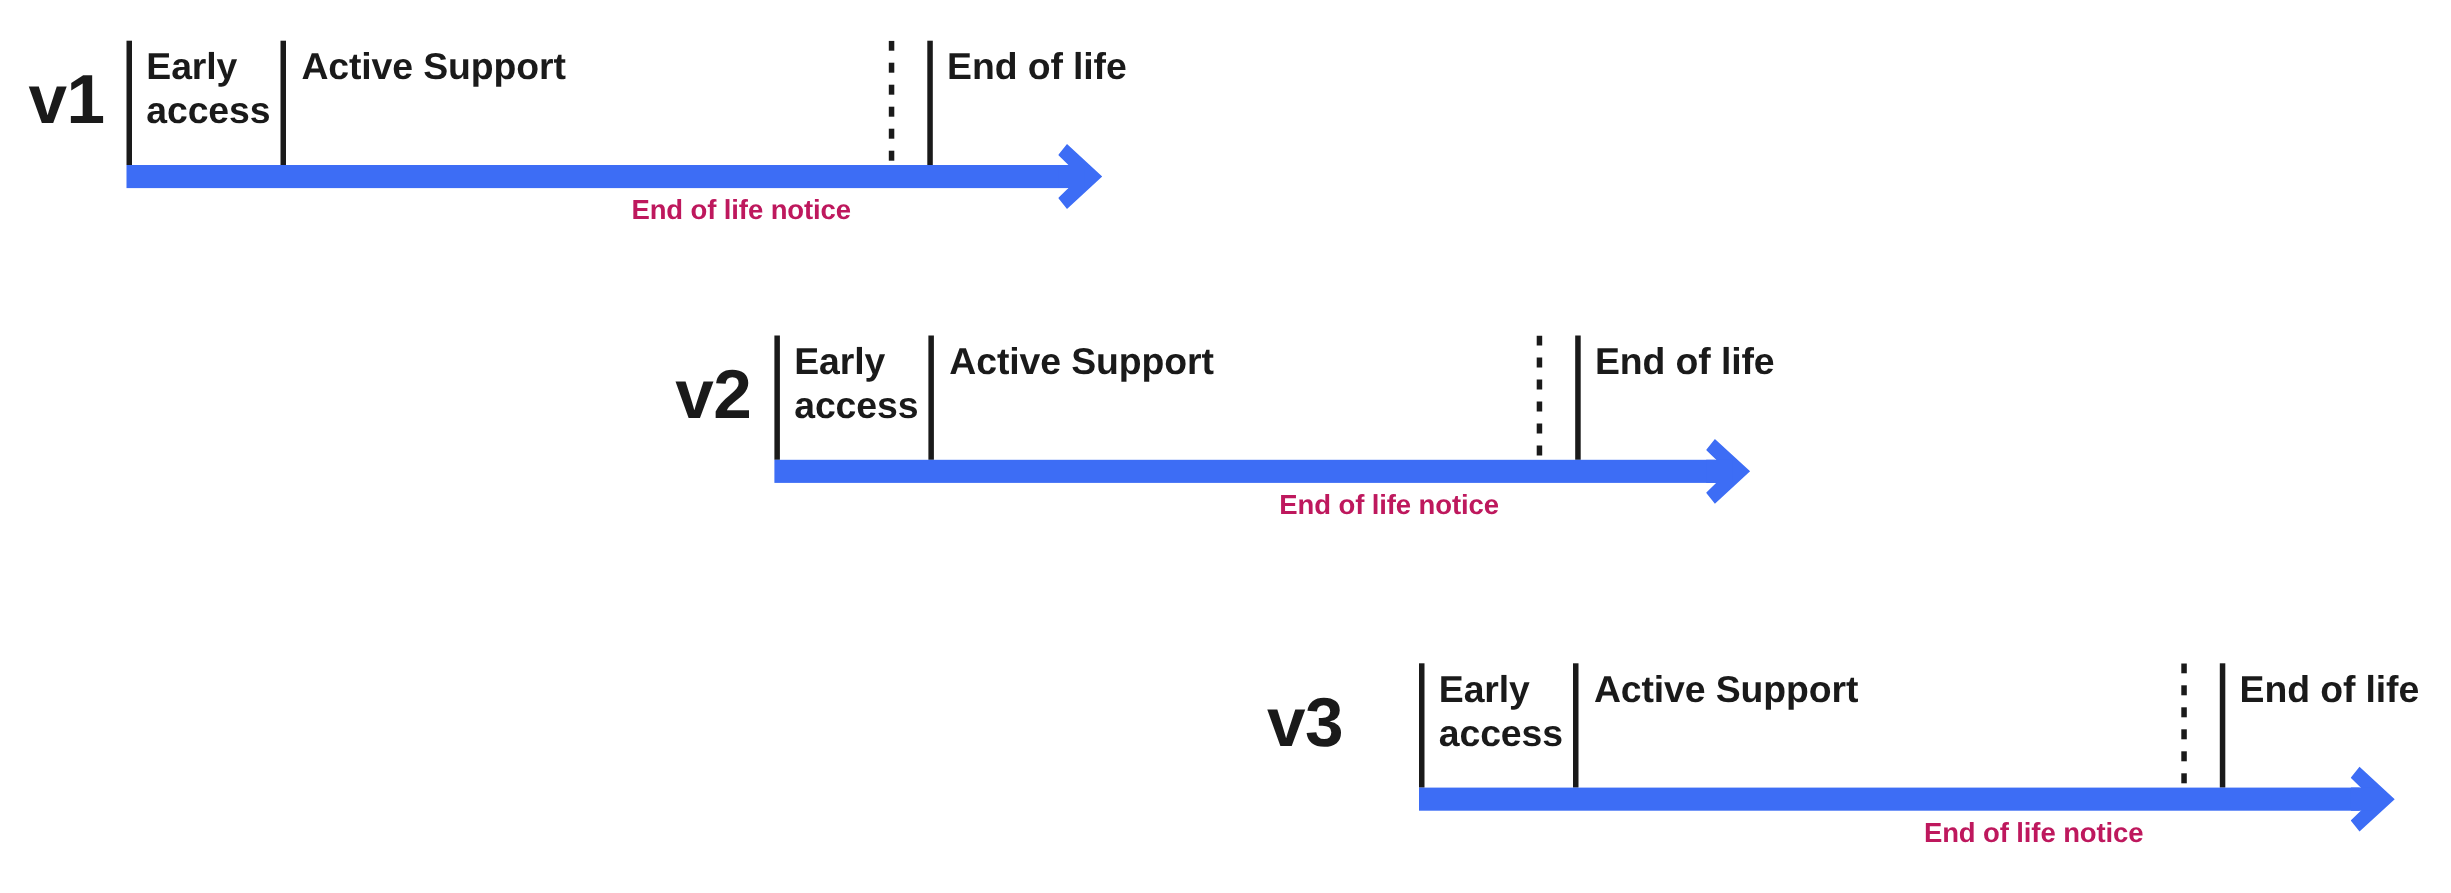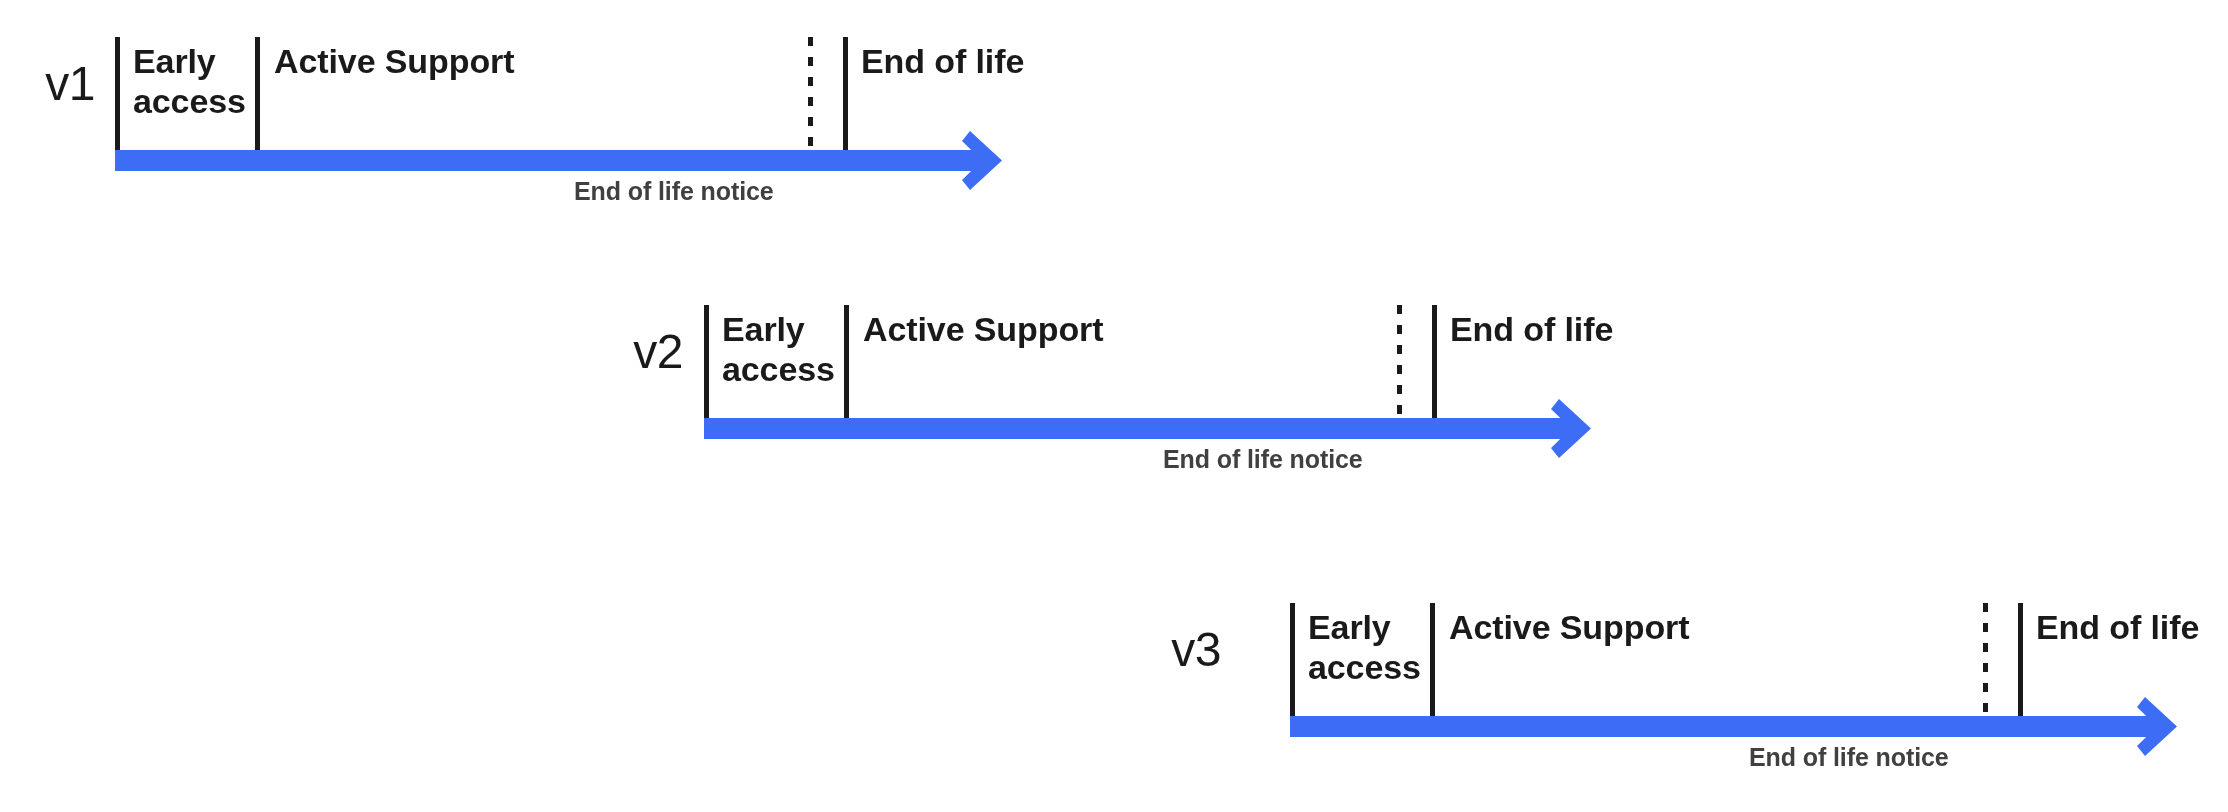--- a/index.html
+++ b/index.html
@@ -21,22 +21,22 @@
   }
 
   
   .lifecycle-row {
     position: absolute;
   }
 
   
   .version-label {
     position: absolute;
-    font-size: 48px;
-    font-weight: 400;
+    font-size: 63px;
+    font-weight: 700;
     color: #1a1a1a;
     letter-spacing: -0.5px;
     line-height: 1;
     white-space: nowrap;
     text-align: right;
   }
 
   
   .timeline-shaft {
     position: absolute;
@@ -79,21 +79,21 @@
     line-height: 1.18;
     white-space: pre-line;
     letter-spacing: -0.1px;
   }
 
   
   .notice-label {
     position: absolute;
     font-size: 25px;
     font-weight: 700;
-    color: #404040;
+    color: #be185d;
     line-height: 1.1;
     white-space: nowrap;
     letter-spacing: -0.1px;
   }
 </style>
 </head>
 <body>
 
 <div id="canvas">
 

